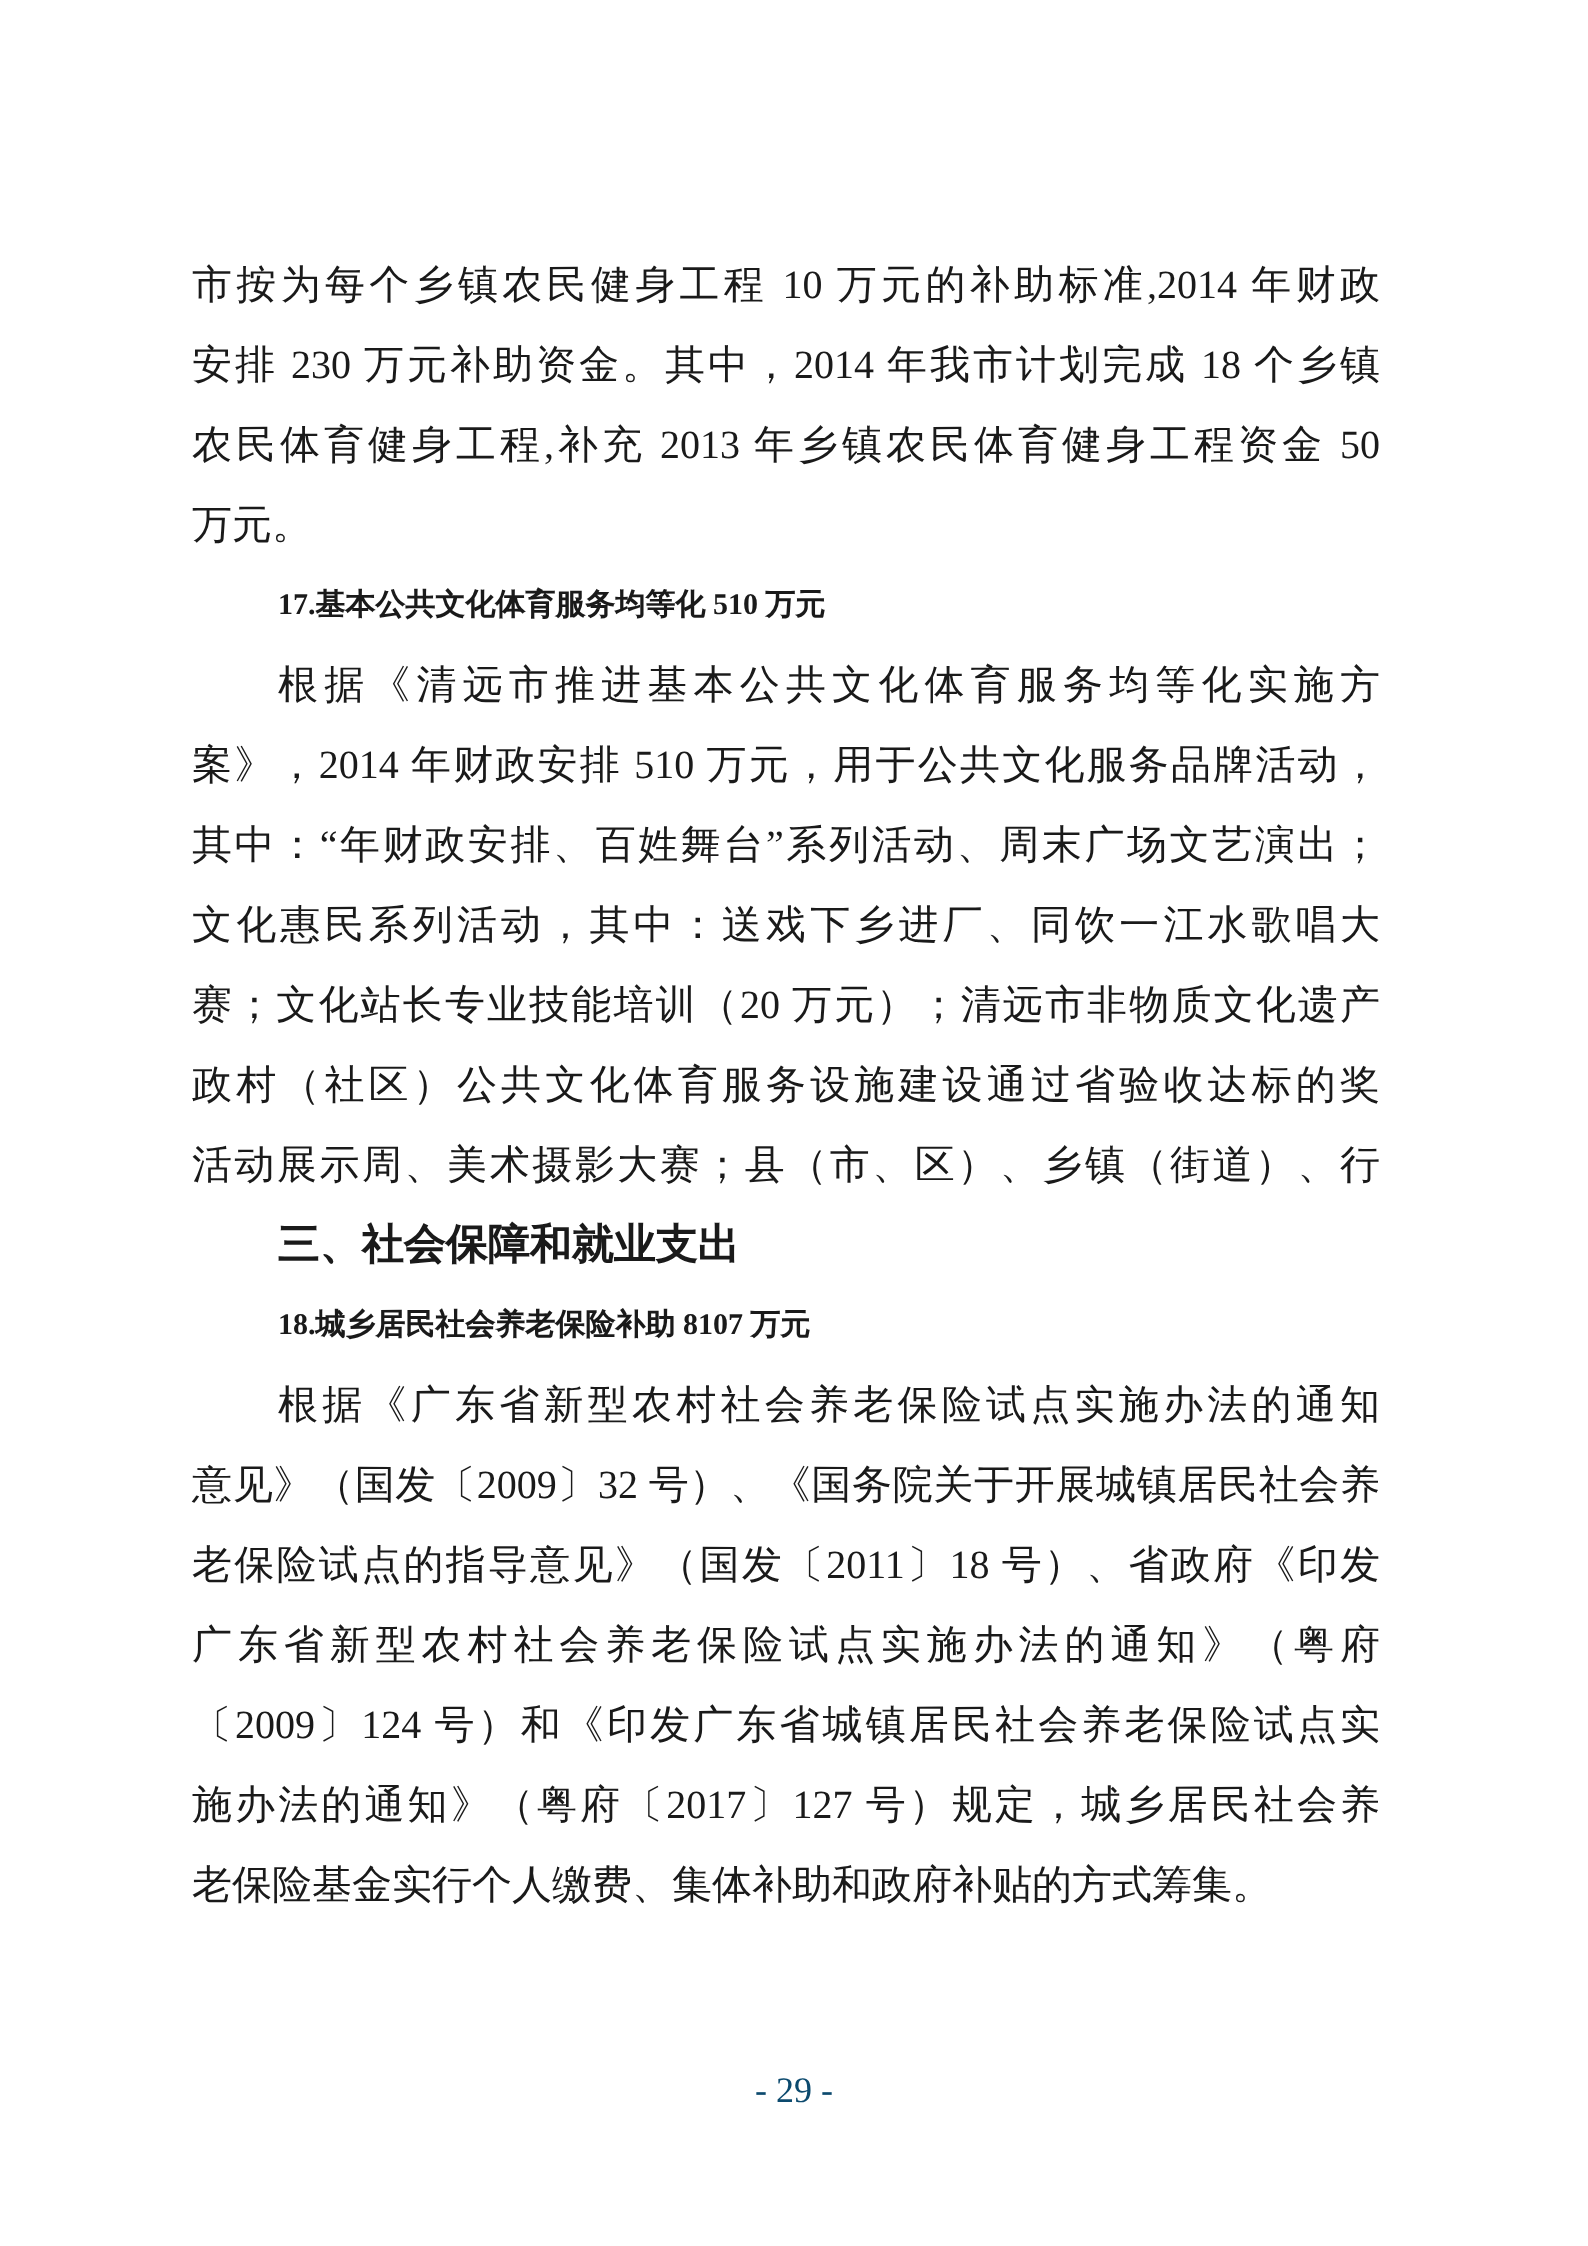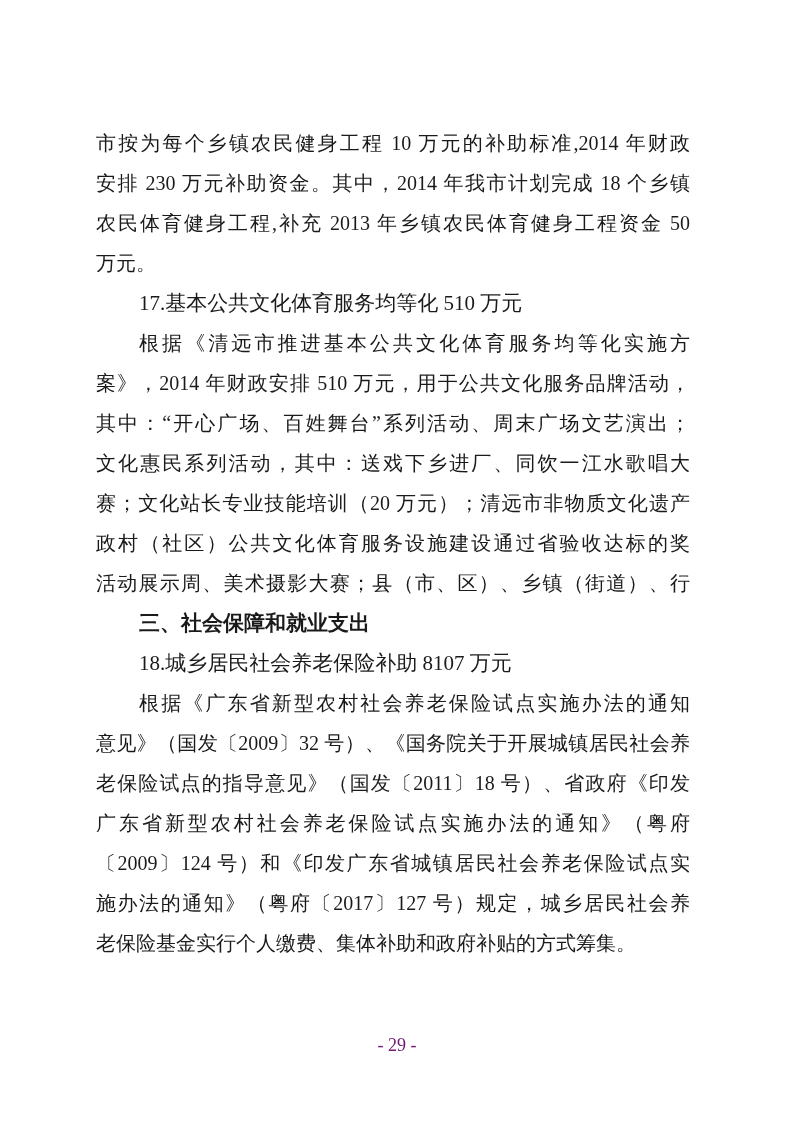--- a/index.html
+++ b/index.html
@@ -31,53 +31,53 @@
   
   .j {
     text-align: justify;
     text-align-last: justify;
   }
   
   .ind {
     text-indent: 43px;
   }
   .h-serif {
-    font-weight: normal;
-    font-size: 21px;
+    font-weight: bold;
+    font-size: 15px;
   }
   .h-sans {
     font-family: Liberation Sans, sans-serif;
     font-weight: bold;
     font-size: 21px;
   }
   .footer {
     position: absolute;
     left: 0;
     right: 0;
     top: 1032px;
     height: 26px;
     line-height: 26px;
     text-align: center;
     font-size: 18px;
-    color: #701a75;
+    color: #0c4a6e;
   }
 </style>
 </head>
 <body>
 
 <div class="page">
   <div class="content">
     <div class="ln j">市按为每个乡镇农民健身工程 10 万元的补助标准,2014 年财政</div>
     <div class="ln j">安排 230 万元补助资金。其中，2014 年我市计划完成 18 个乡镇</div>
     <div class="ln j">农民体育健身工程,补充 2013 年乡镇农民体育健身工程资金 50</div>
     <div class="ln">万元。</div>
     <div class="ln h-serif ind">17.基本公共文化体育服务均等化 510 万元</div>
     <div class="ln j ind">根据《清远市推进基本公共文化体育服务均等化实施方</div>
     <div class="ln j">案》，2014 年财政安排 510 万元，用于公共文化服务品牌活动，</div>
-    <div class="ln j">其中：“开心广场、百姓舞台”系列活动、周末广场文艺演出；</div>
+    <div class="ln j">其中：“年财政安排、百姓舞台”系列活动、周末广场文艺演出；</div>
     <div class="ln j">文化惠民系列活动，其中：送戏下乡进厂、同饮一江水歌唱大</div>
     <div class="ln j">赛；文化站长专业技能培训（20 万元）；清远市非物质文化遗产</div>
     <div class="ln j">政村（社区）公共文化体育服务设施建设通过省验收达标的奖</div>
     <div class="ln j">活动展示周、美术摄影大赛；县（市、区）、乡镇（街道）、行</div>
     <div class="ln h-sans ind">三、社会保障和就业支出</div>
     <div class="ln h-serif ind">18.城乡居民社会养老保险补助 8107 万元</div>
     <div class="ln j ind">根据《广东省新型农村社会养老保险试点实施办法的通知</div>
     <div class="ln j">意见》（国发〔2009〕32 号）、《国务院关于开展城镇居民社会养</div>
     <div class="ln j">老保险试点的指导意见》（国发〔2011〕18 号）、省政府《印发</div>
     <div class="ln j">广东省新型农村社会养老保险试点实施办法的通知》（粤府</div>

